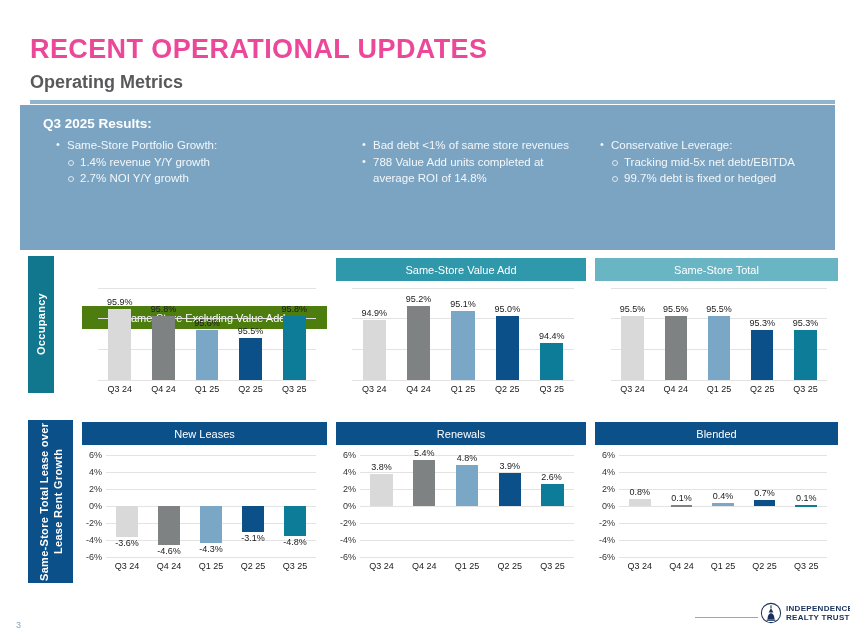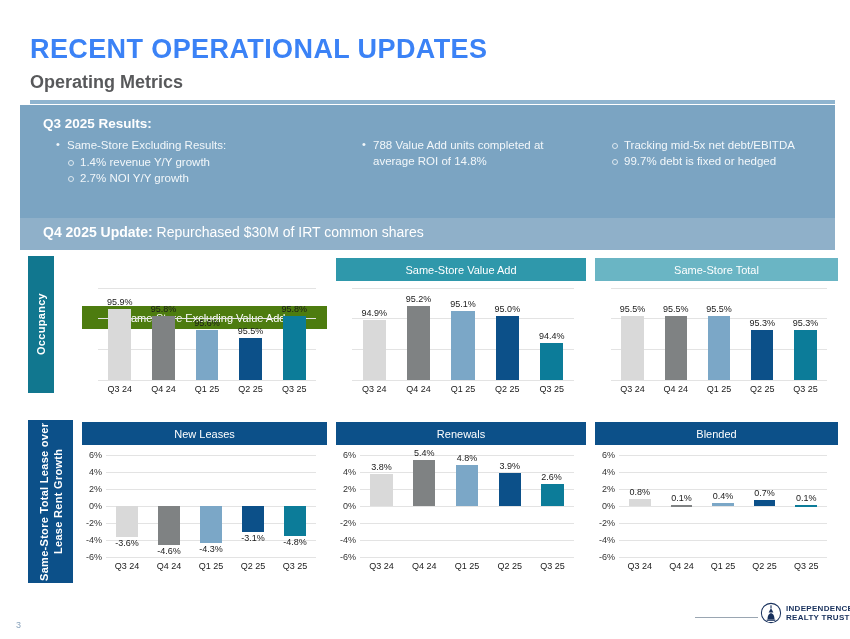--- a/index.html
+++ b/index.html
@@ -7,21 +7,21 @@
     width: 850px; height: 639px;
     background: #ffffff;
     font-family: "Liberation Sans", sans-serif;
     overflow: hidden;
   }
   .slide { position: relative; width: 850px; height: 639px; background:#fff; }
 
   
   .title {
     position:absolute; left:30px; top:34px;
-    font-size:27px; font-weight:bold; color:#3b82f6;
+    font-size:27px; font-weight:bold; color:#ec4899;
     letter-spacing:0.4px;
   }
   .subtitle {
     position:absolute; left:30px; top:72px;
     font-size:18px; font-weight:bold; color:#58595b;
   }
   .accent-rule {
     position:absolute; left:30px; top:100px; width:805px; height:4px;
     background:#8fb4cf;
   }
@@ -110,40 +110,37 @@
 <div class="slide">
 
   <div class="title">RECENT OPERATIONAL UPDATES</div>
   <div class="subtitle">Operating Metrics</div>
   <div class="accent-rule"></div>
 
   <div class="infobox">
     <div class="ib-heading">Q3 2025 Results:</div>
 
     <div class="ib-col c1">
-      <div class="b1">Same-Store Excluding Results:</div>
+      <div class="b1">Same-Store Portfolio Growth:</div>
       <div class="b2">1.4% revenue Y/Y growth</div>
       <div class="b2">2.7% NOI Y/Y growth</div>
     </div>
 
     <div class="ib-col c2">
+      <div class="b1">Bad debt &lt;1% of same store revenues</div>
       <div class="b1">788 Value Add units completed at average ROI of 14.8%</div>
     </div>
 
     <div class="ib-col c3">
+      <div class="b1">Conservative Leverage:</div>
       <div class="b2">Tracking mid-5x net debt/EBITDA</div>
       <div class="b2">99.7% debt is fixed or hedged</div>
     </div>
   </div>
 
-  <div class="update-bar">
-    <div class="update-text">
-      <b>Q4 2025 Update:</b><span> Repurchased $30M of IRT common shares</span>
-    </div>
-  </div>
 
   <div class="side-label side-occ">
     <span>Occupancy</span>
   </div>
   <div class="side-label side-rent">
     <span>Same-Store Total Lease over Lease Rent Growth</span>
   </div>
 
   <div id="charts">
       <div class="panel-head" style="left: 82px; top: 258px; width: 245px; background: #4d7c0f; margin-top: 48px;">Same-Store Excluding Value Add</div>

